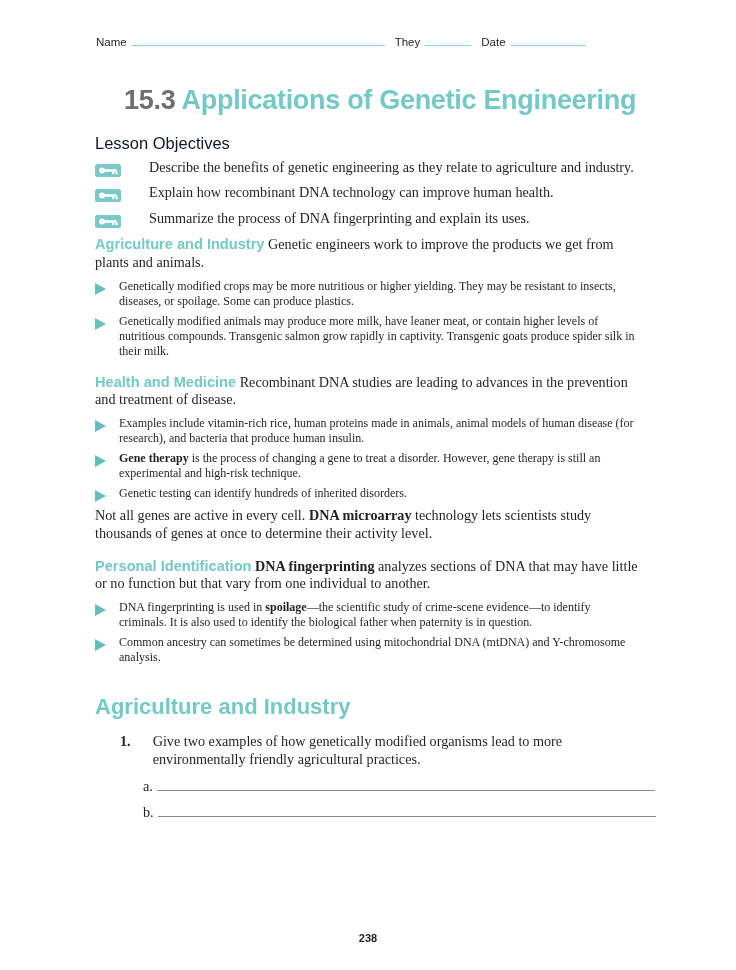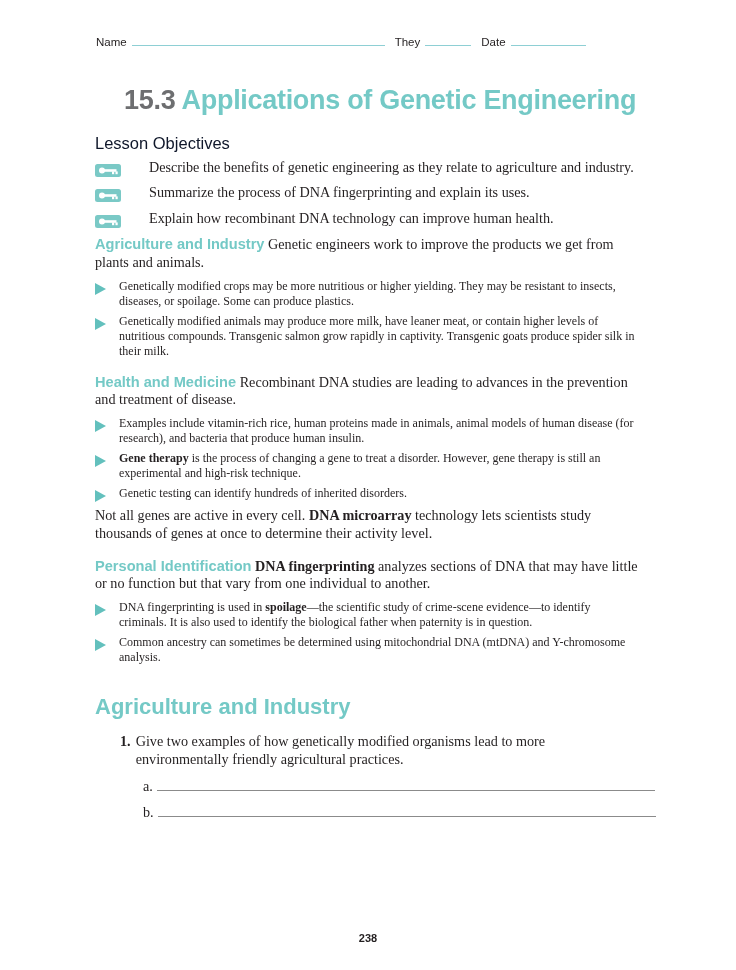--- a/index.html
+++ b/index.html
@@ -163,20 +163,21 @@
     font-family: "Liberation Serif", serif;
     font-weight: bold;
     font-size: 14.2px;
     margin-right: 5px;
     line-height: 1.25;
   }
   .q-text {
     font-family: "Liberation Serif", serif;
     font-size: 14.2px;
     line-height: 1.25;
+    margin-left: 17px;
   }
   .ans-row {
     display: flex;
     align-items: baseline;
     margin-top: 9px;
     padding-left: 48px;
   }
   .ans-lbl {
     flex: 0 0 auto;
     font-family: "Liberation Serif", serif;
@@ -242,33 +243,33 @@
       <div class="obj">
         <span class="key-icon">
           <svg viewBox="0 0 26 13" width="26" height="13" xmlns="http://www.w3.org/2000/svg">
             <rect x="0" y="0" width="26" height="13" rx="2.5" fill="#7ac9c6"></rect>
             <circle cx="7" cy="6.5" r="3" fill="#ffffff"></circle>
             <rect x="8.5" y="5.2" width="13" height="2.6" fill="#ffffff"></rect>
             <rect x="17" y="7.4" width="2.2" height="2.8" fill="#ffffff"></rect>
             <rect x="20.5" y="7.4" width="2.2" height="2.8" fill="#ffffff"></rect>
           </svg>
         </span>
-        <span class="obj-text">Summarize the process of DNA fingerprinting and explain its uses.</span>
+        <span class="obj-text">Explain how recombinant DNA technology can improve human health.</span>
       </div>
       <div class="obj">
         <span class="key-icon">
           <svg viewBox="0 0 26 13" width="26" height="13" xmlns="http://www.w3.org/2000/svg">
             <rect x="0" y="0" width="26" height="13" rx="2.5" fill="#7ac9c6"></rect>
             <circle cx="7" cy="6.5" r="3" fill="#ffffff"></circle>
             <rect x="8.5" y="5.2" width="13" height="2.6" fill="#ffffff"></rect>
             <rect x="17" y="7.4" width="2.2" height="2.8" fill="#ffffff"></rect>
             <rect x="20.5" y="7.4" width="2.2" height="2.8" fill="#ffffff"></rect>
           </svg>
         </span>
-        <span class="obj-text">Explain how recombinant DNA technology can improve human health.</span>
+        <span class="obj-text">Summarize the process of DNA fingerprinting and explain its uses.</span>
       </div>
     </div>
 
 
     <p class="body"><span class="run-head">Agriculture and Industry</span><span> Genetic engineers work to improve the products we get from plants and animals.</span></p>
 
     <div class="tri-row">
       <span class="tri"></span>
       <span class="tri-text">Genetically modified crops may be more nutritious or higher yielding. They may be resistant to insects, diseases, or spoilage. Some can produce plastics.</span>
     </div>

